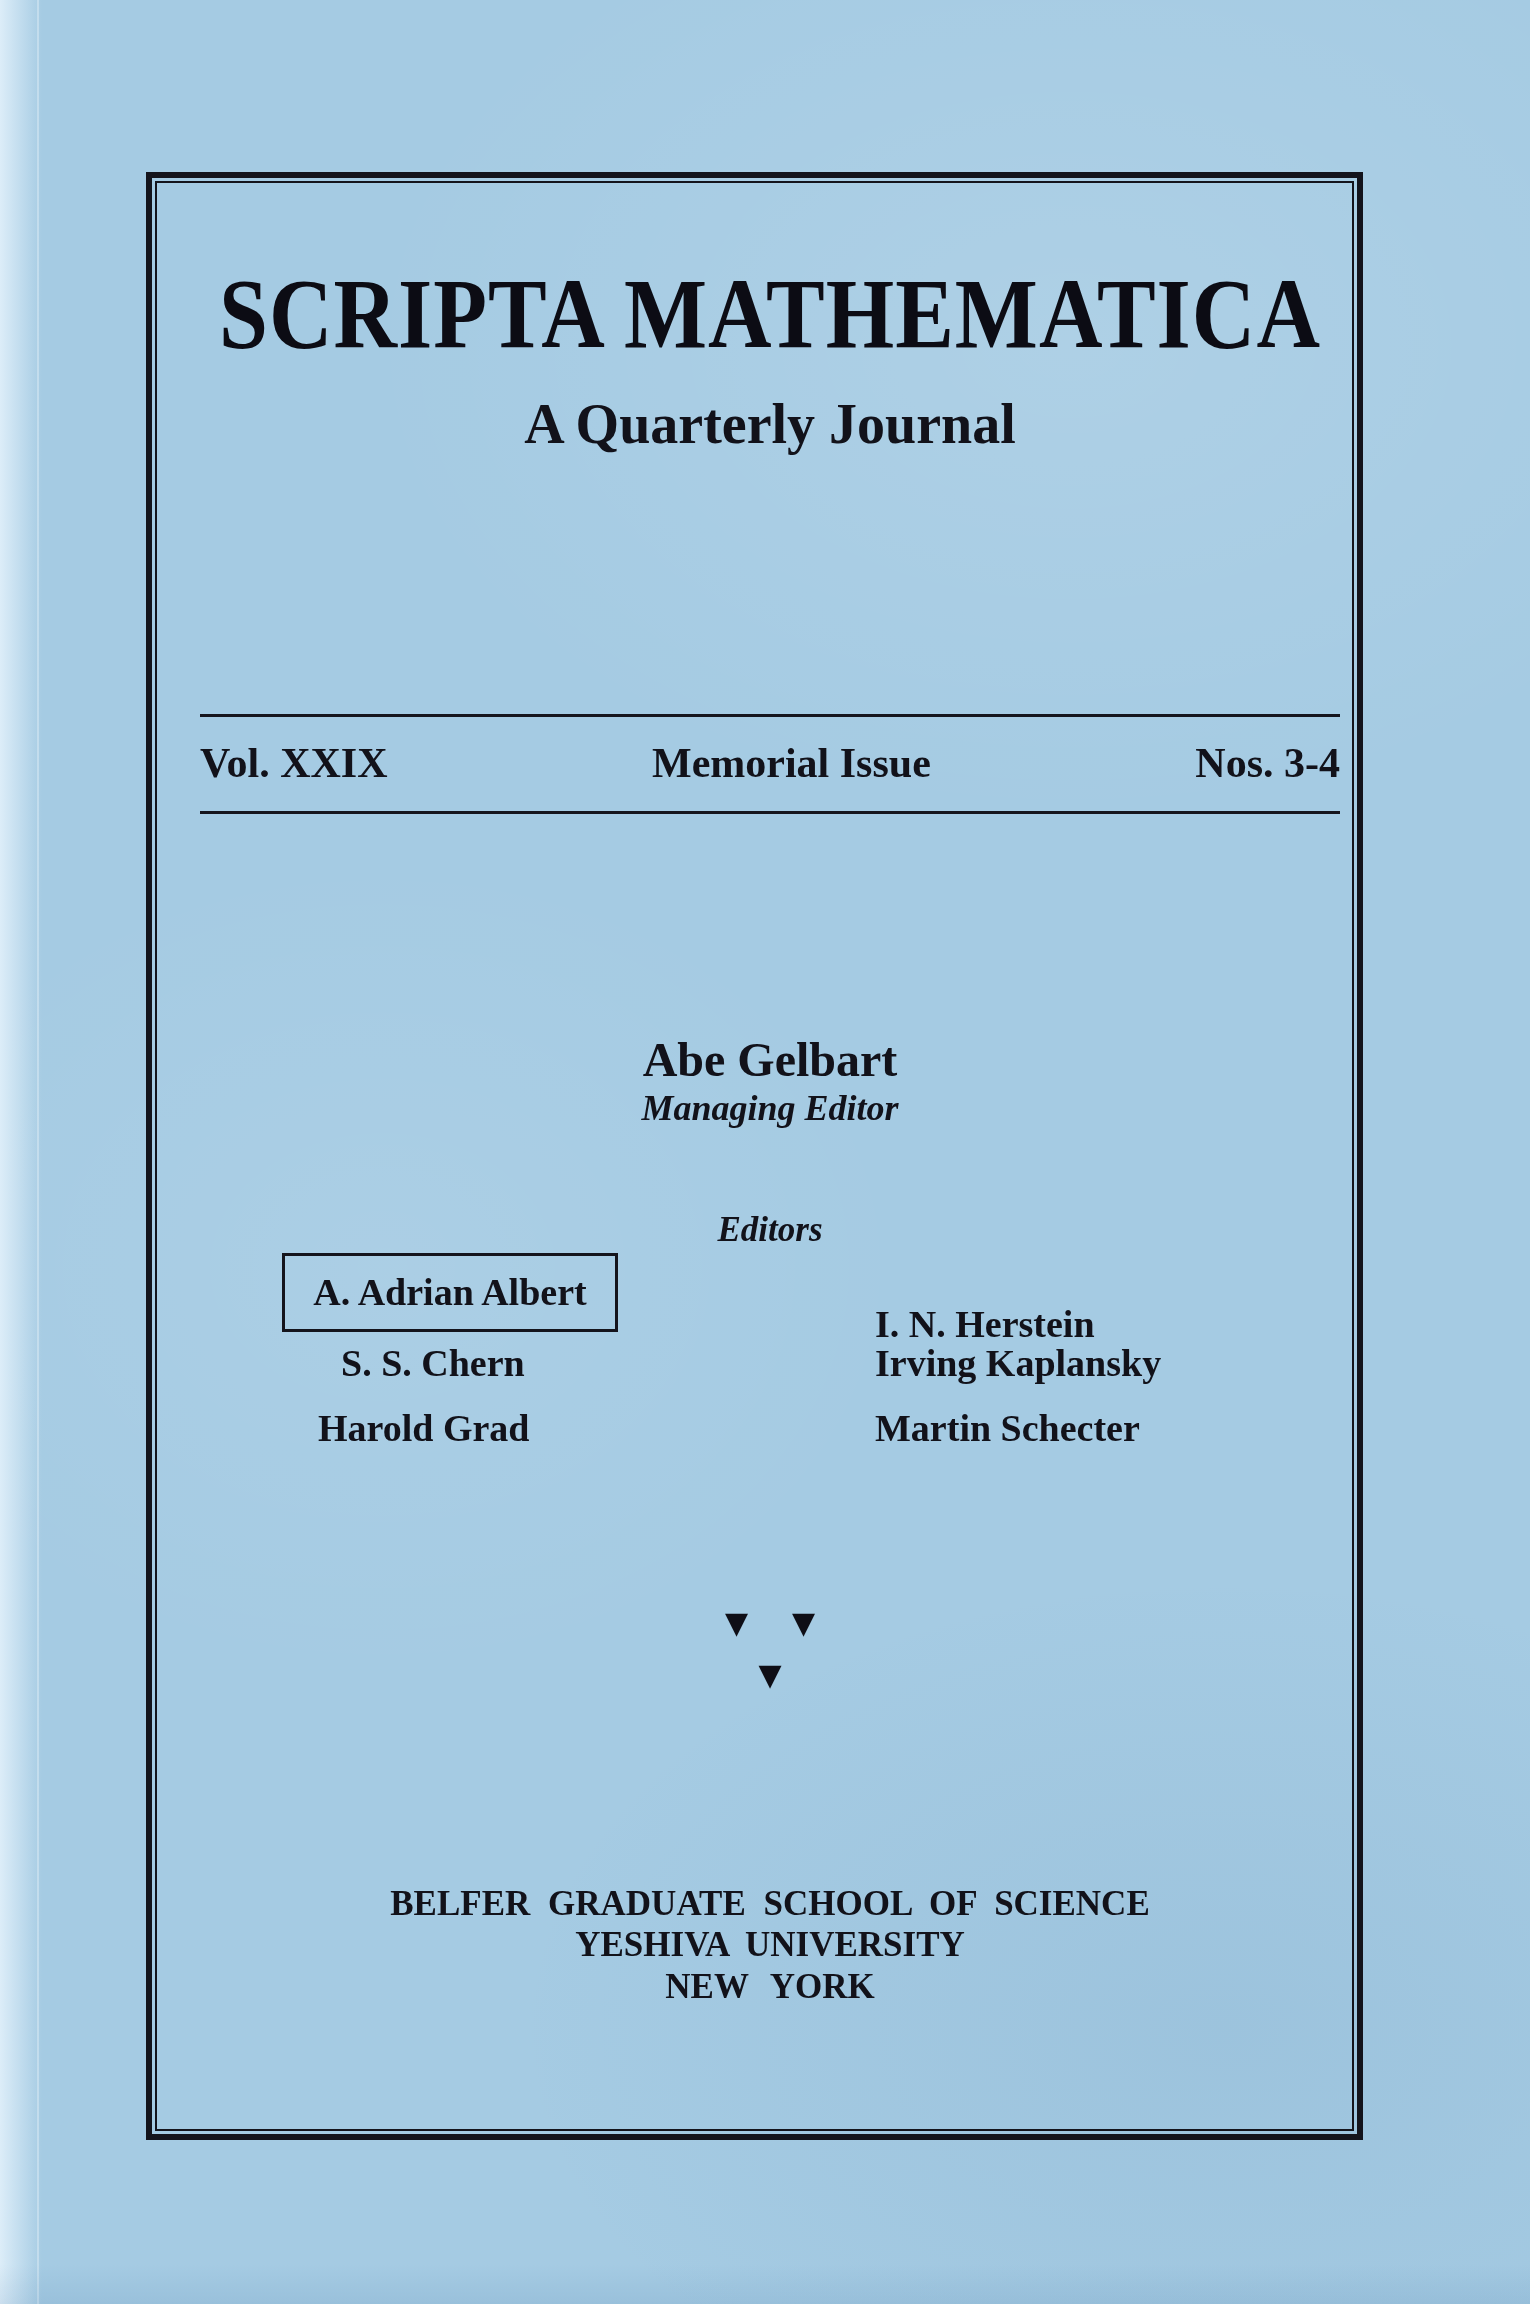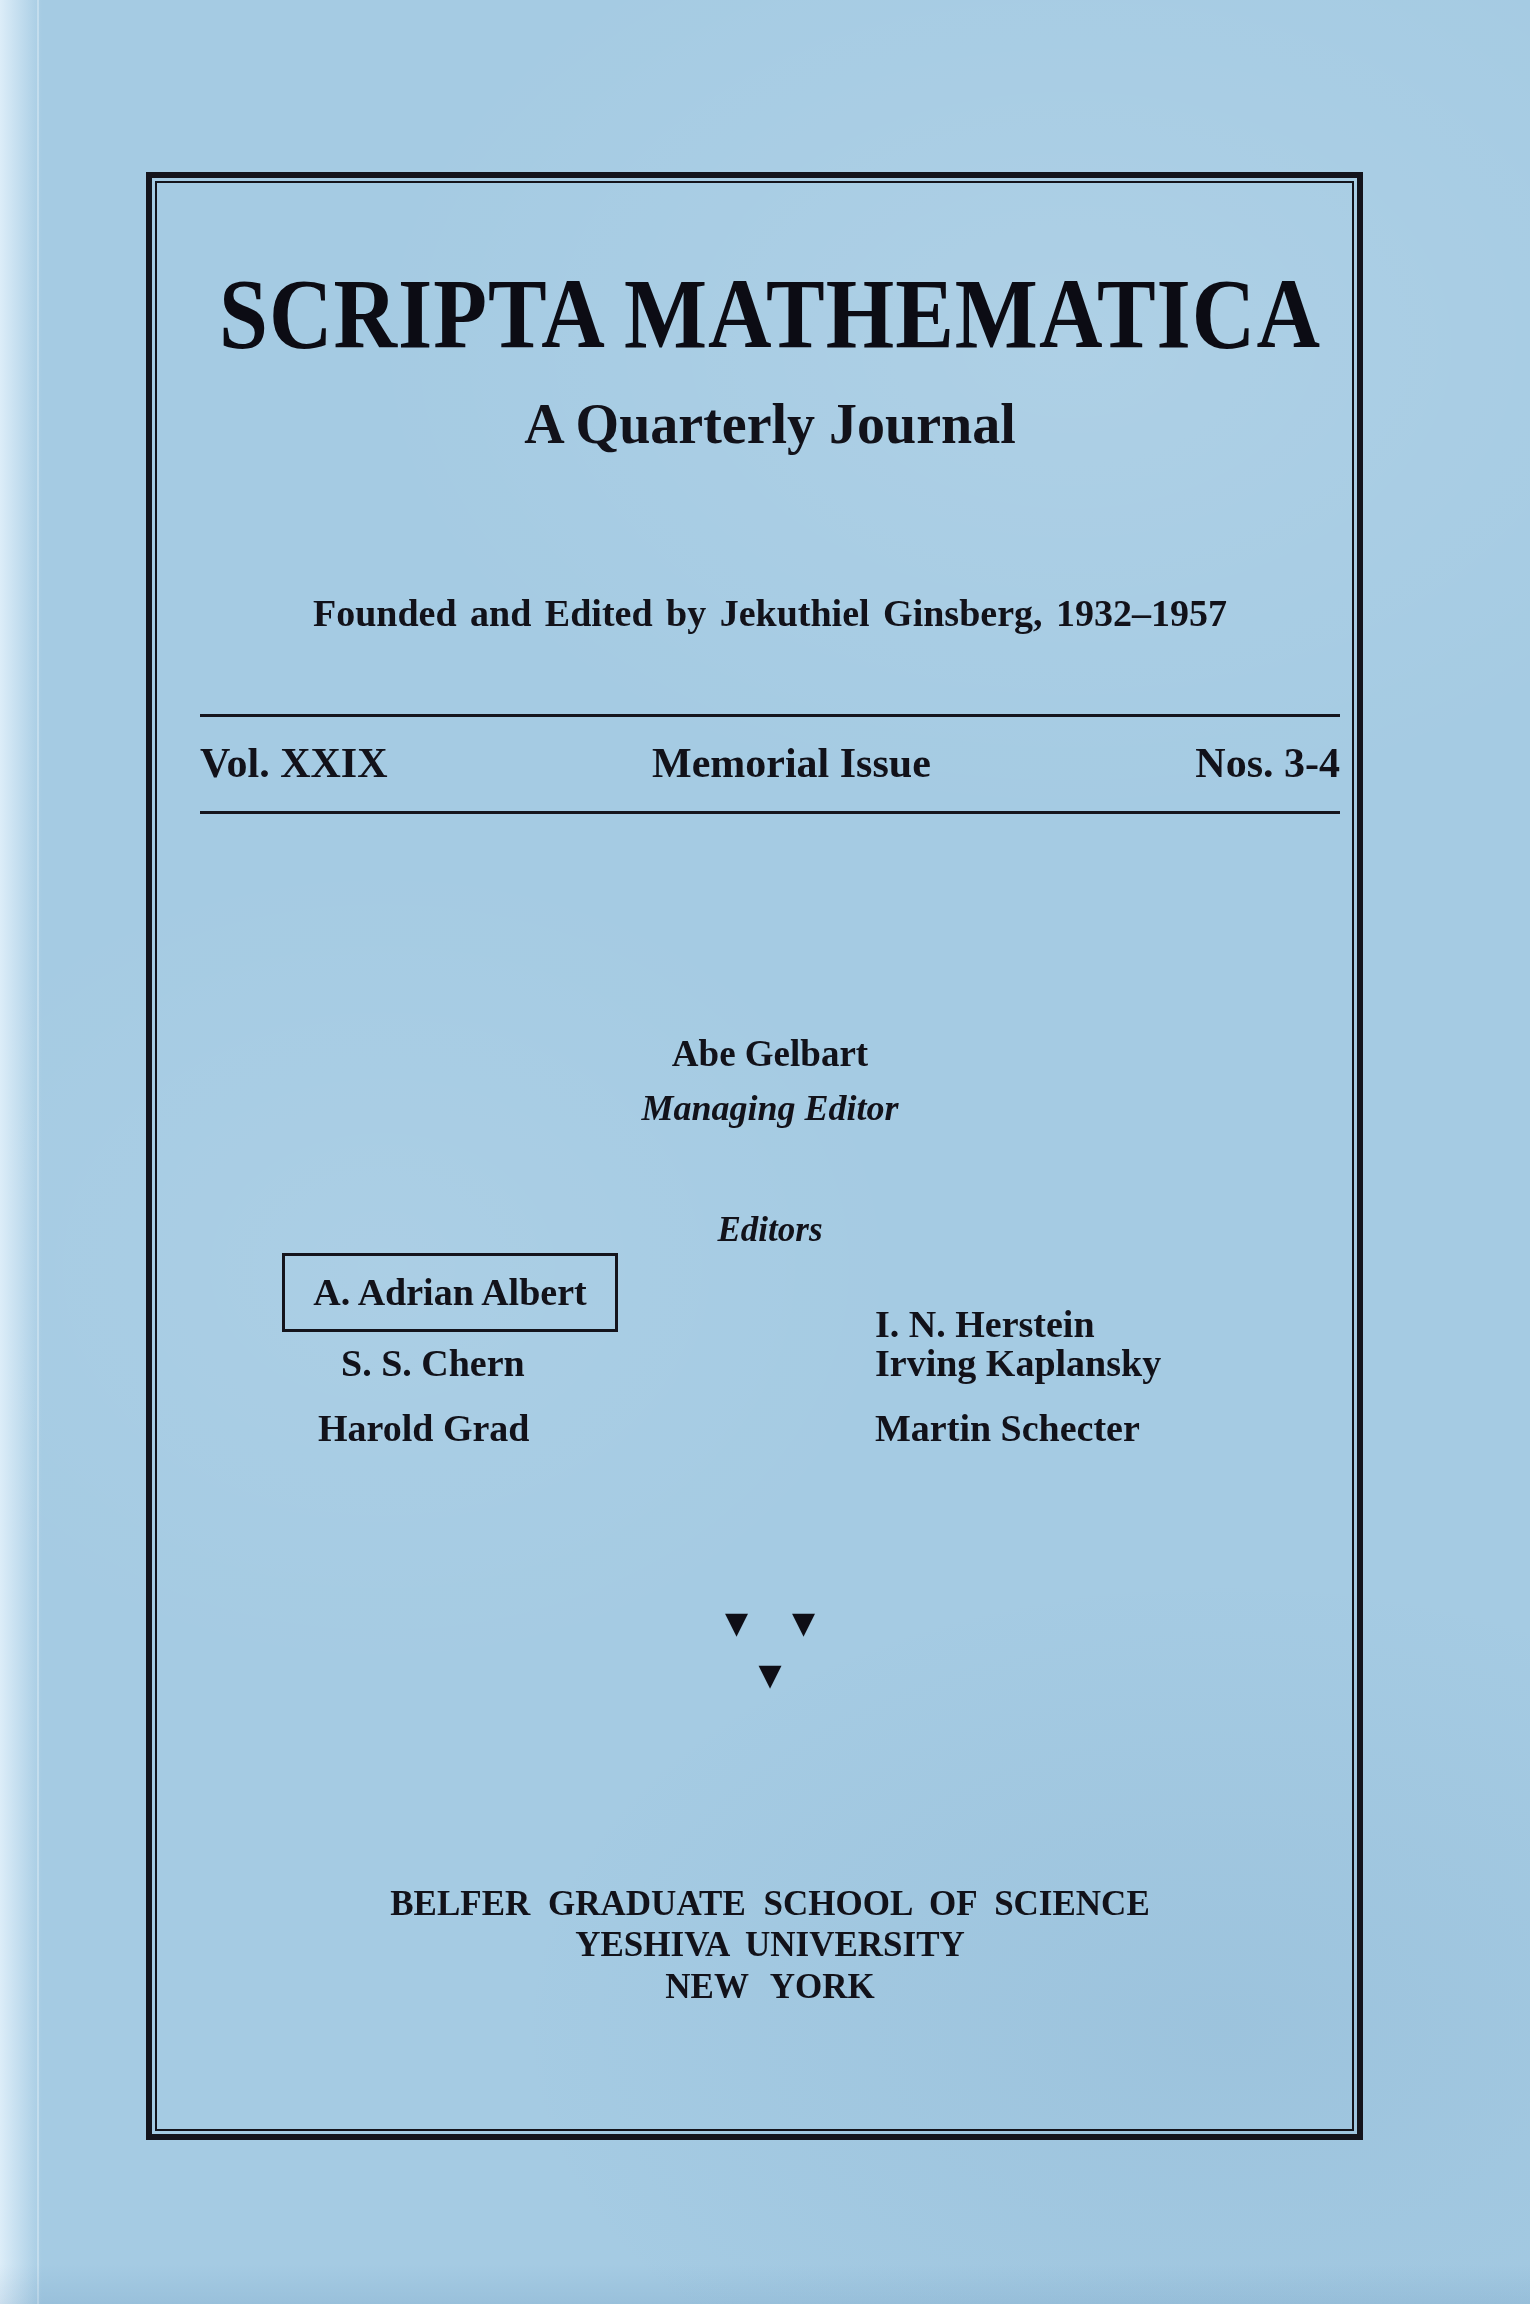--- a/index.html
+++ b/index.html
@@ -45,21 +45,21 @@
 
   .rule{left:200px;width:1140px;height:3px;background:#15151d;}
   .rule-top{top:714px;}
   .rule-bottom{top:811px;}
   .issue-row{
     left:200px;width:1140px;top:740px;
     display:flex;justify-content:space-between;align-items:baseline;
     font-weight:bold;font-size:42px;line-height:1.1;
   }
 
-  .me-name{top:1032px;font-weight:bold;font-size:37px;}
+  .me-name{top:1032px;font-weight:bold;font-size:48px;}
   .me-role{top:1087px;font-weight:bold;font-style:italic;font-size:36px;}
   .ed-heading{top:1210px;font-weight:bold;font-style:italic;font-size:35px;}
 
   .ed-name{font-weight:bold;font-size:38px;line-height:1.2;white-space:nowrap;}
   .albert-box{
     left:282px;top:1253px;width:336px;height:79px;box-sizing:border-box;
     border:3px solid #14141c;display:flex;align-items:center;justify-content:center;
   }
   .col-left{left:318px;}
   .col-right{left:875px;}
@@ -88,21 +88,20 @@
   <div class="edge-left"></div>
   <div class="crease"></div>
   <div class="edge-bottom"></div>
 
   <div class="frame"></div>
 
   <div class="abs centerband title">SCRIPTA MATHEMATICA</div>
 
   <div class="abs centerband subtitle">A Quarterly Journal</div>
 
-  <div class="abs centerband founded">Founded and Edited by Jekuthiel Ginsberg, 1932–1957</div>
 
   <div class="abs rule rule-top"></div>
 
   <div class="abs issue-row">
     <span>Vol. XXIX</span>
     <span>Memorial Issue</span>
     <span>Nos. 3-4</span>
   </div>
 
   <div class="abs rule rule-bottom"></div>

